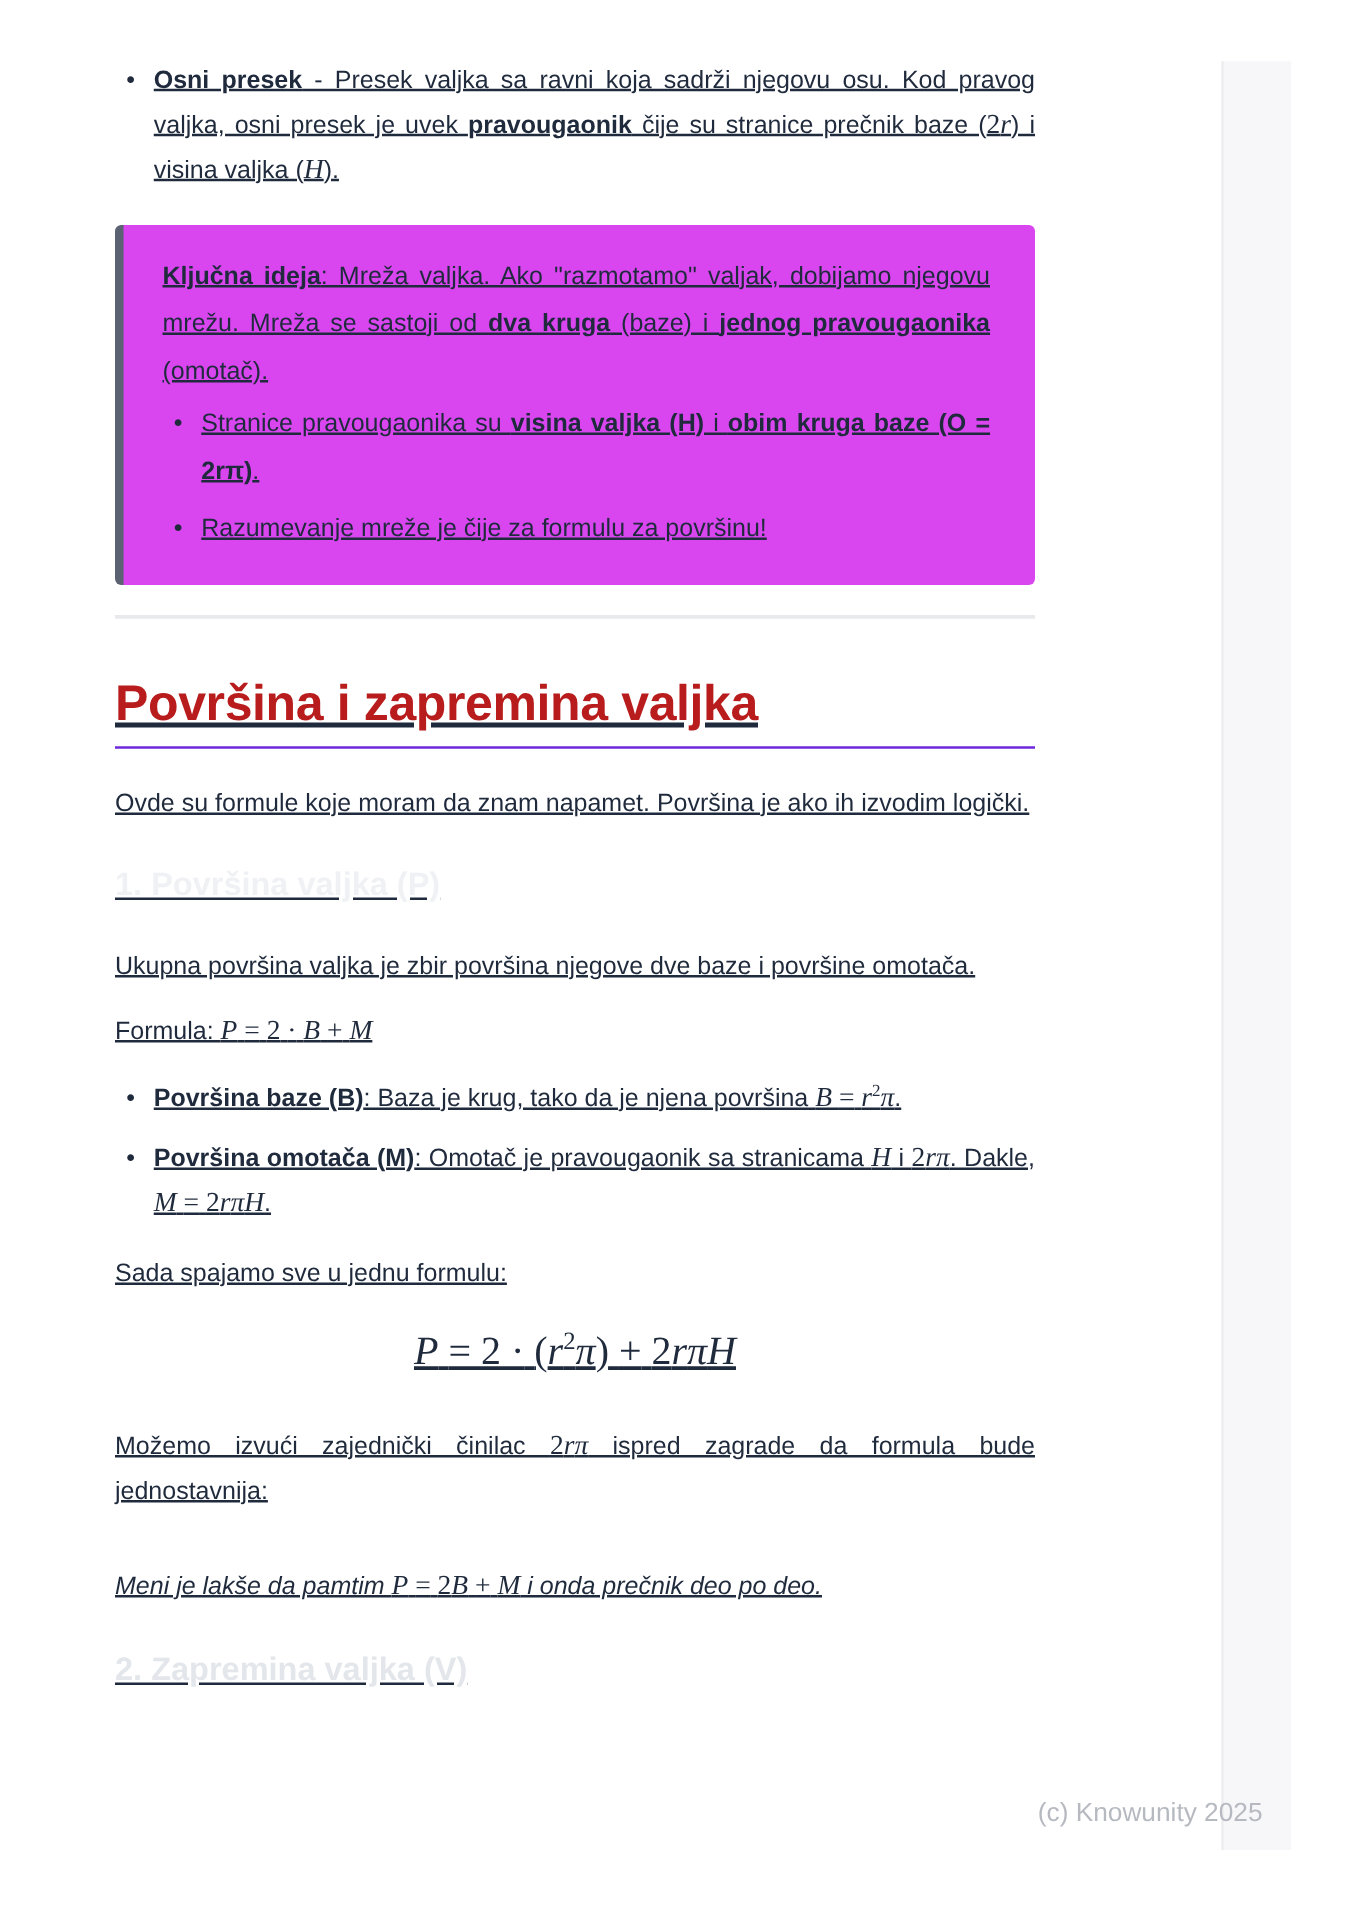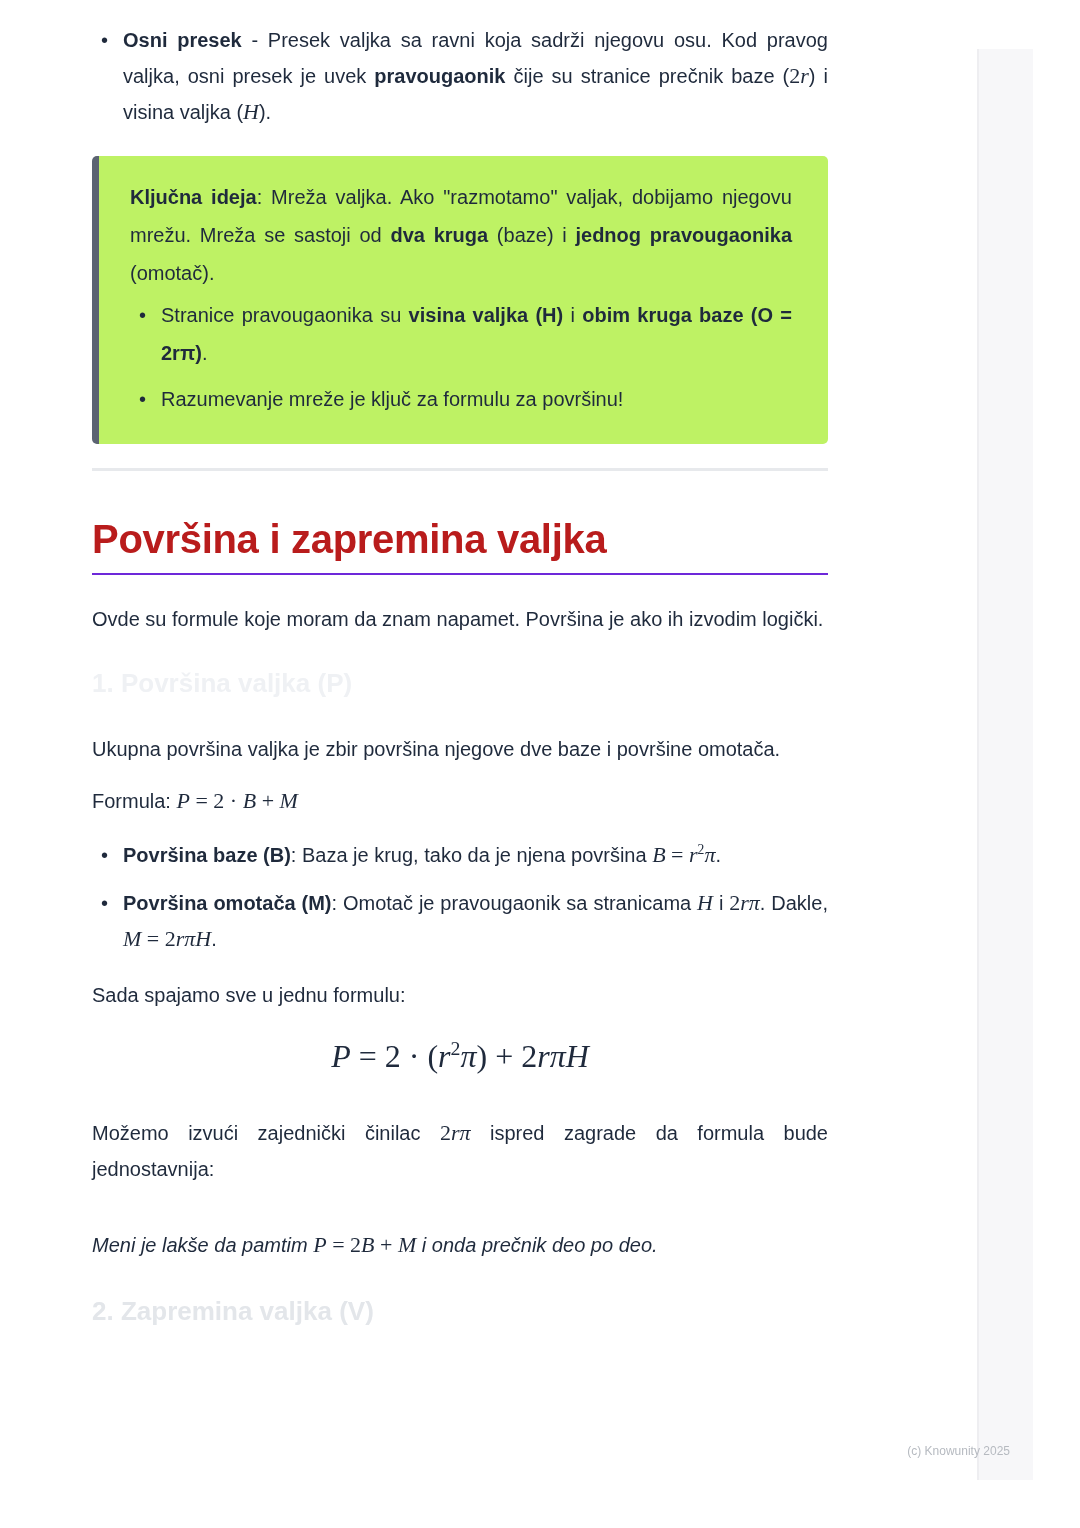--- a/index.html
+++ b/index.html
@@ -3,31 +3,31 @@
 <meta charset="utf-8">
 <style>
   html,body { margin:0; padding:0; }
   body {
     width:1080px; height:1528px; position:relative;
     background:#ffffff; overflow:hidden;
     font-family:"Liberation Sans", sans-serif;
     color:#1f2a3c;
   }
   .doc { position:absolute; left:92px; top:0; width:736px; }
-  .doc-pad { padding-top:22px; }
+  .doc-pad { padding-top:46px;text-decoration:underline; }
   p, ul, h1, h2 { margin:0; padding:0; }
   .body-text { font-size:20px; line-height:36px; text-align:justify; }
   b { font-weight:700; }
   ul { list-style:none; }
   li { position:relative; padding-left:31px; }
   li::before { content:"\2022"; position:absolute; left:9px; top:0; }
   .gap8  { margin-top:8px; }
   .callout {
     margin-top:26px;
-    background:#bef264;
+    background:#d946ef;
     border-left:7px solid #5b6372;
     border-radius:5px;
     padding:22px 36px 26px 31px;
   }
   .callout .body-text { line-height:38px; }
   .callout p { margin-bottom:4px; }
   hr.divider { border:none; height:3px; background:#e7e9ec; margin:24px 0 0 0; }
   h1.section {
     margin-top:46px; font-size:40px; line-height:44px; font-weight:700;
     color:#b91c1c; letter-spacing:-0.3px;
@@ -55,41 +55,41 @@
   }
   .formula-center.second { margin-top:40px; }
   .note { font-style:italic; }
   .side-strip {
     position:absolute; left:977px; top:49px; width:56px; height:1431px;
     background:#f7f7f9; border-left:2px solid #eeeef1; box-sizing:border-box;
     z-index:1;
   }
   .watermark {
     position:absolute; top:1441px; right:70px; z-index:2;
-    font-size:12px; line-height:20px; color:#b6bac0;
+    font-size:21px; line-height:20px; color:#b6bac0;
   }
 </style>
 </head>
 <body>
 
 <div class="side-strip"></div>
 
 <div class="watermark">(c) Knowunity 2025</div>
 
 <div class="doc doc-pad">
 
   <ul class="body-text">
     <li><b>Osni presek</b><span> - Presek valjka sa ravni koja sadrži njegovu osu. Kod pravog valjka, osni presek je uvek </span><b>pravougaonik</b><span> čije su stranice prečnik baze (</span><span class="math"><span class="mn">2</span><span class="mi">r</span></span><span>) i visina valjka (</span><span class="math"><span class="mi">H</span></span><span>).</span></li>
   </ul>
 
   <div class="callout">
     <p class="body-text"><b>Ključna ideja</b><span>: Mreža valjka. Ako "razmotamo" valjak, dobijamo njegovu mrežu. Mreža se sastoji od </span><b>dva kruga</b><span> (baze) i </span><b>jednog pravougaonika</b><span> (omotač).</span></p>
     <ul class="body-text">
       <li><span>Stranice pravougaonika su </span><b>visina valjka (H)</b><span> i </span><b>obim kruga baze (O = 2rπ)</b><span>.</span></li>
-      <li class="gap8">Razumevanje mreže je ključ za formulu za površinu!</li>
+      <li class="gap8">Razumevanje mreže je čije za formulu za površinu!</li>
     </ul>
   </div>
 
   <hr class="divider">
 
   <h1 class="section">Površina i zapremina valjka</h1>
 
   <p class="body-text intro">Ovde su formule koje moram da znam napamet. Površina je ako ih izvodim logički.</p>
 
   <h2 class="faint faint-1">1. Površina valjka (P)</h2>

